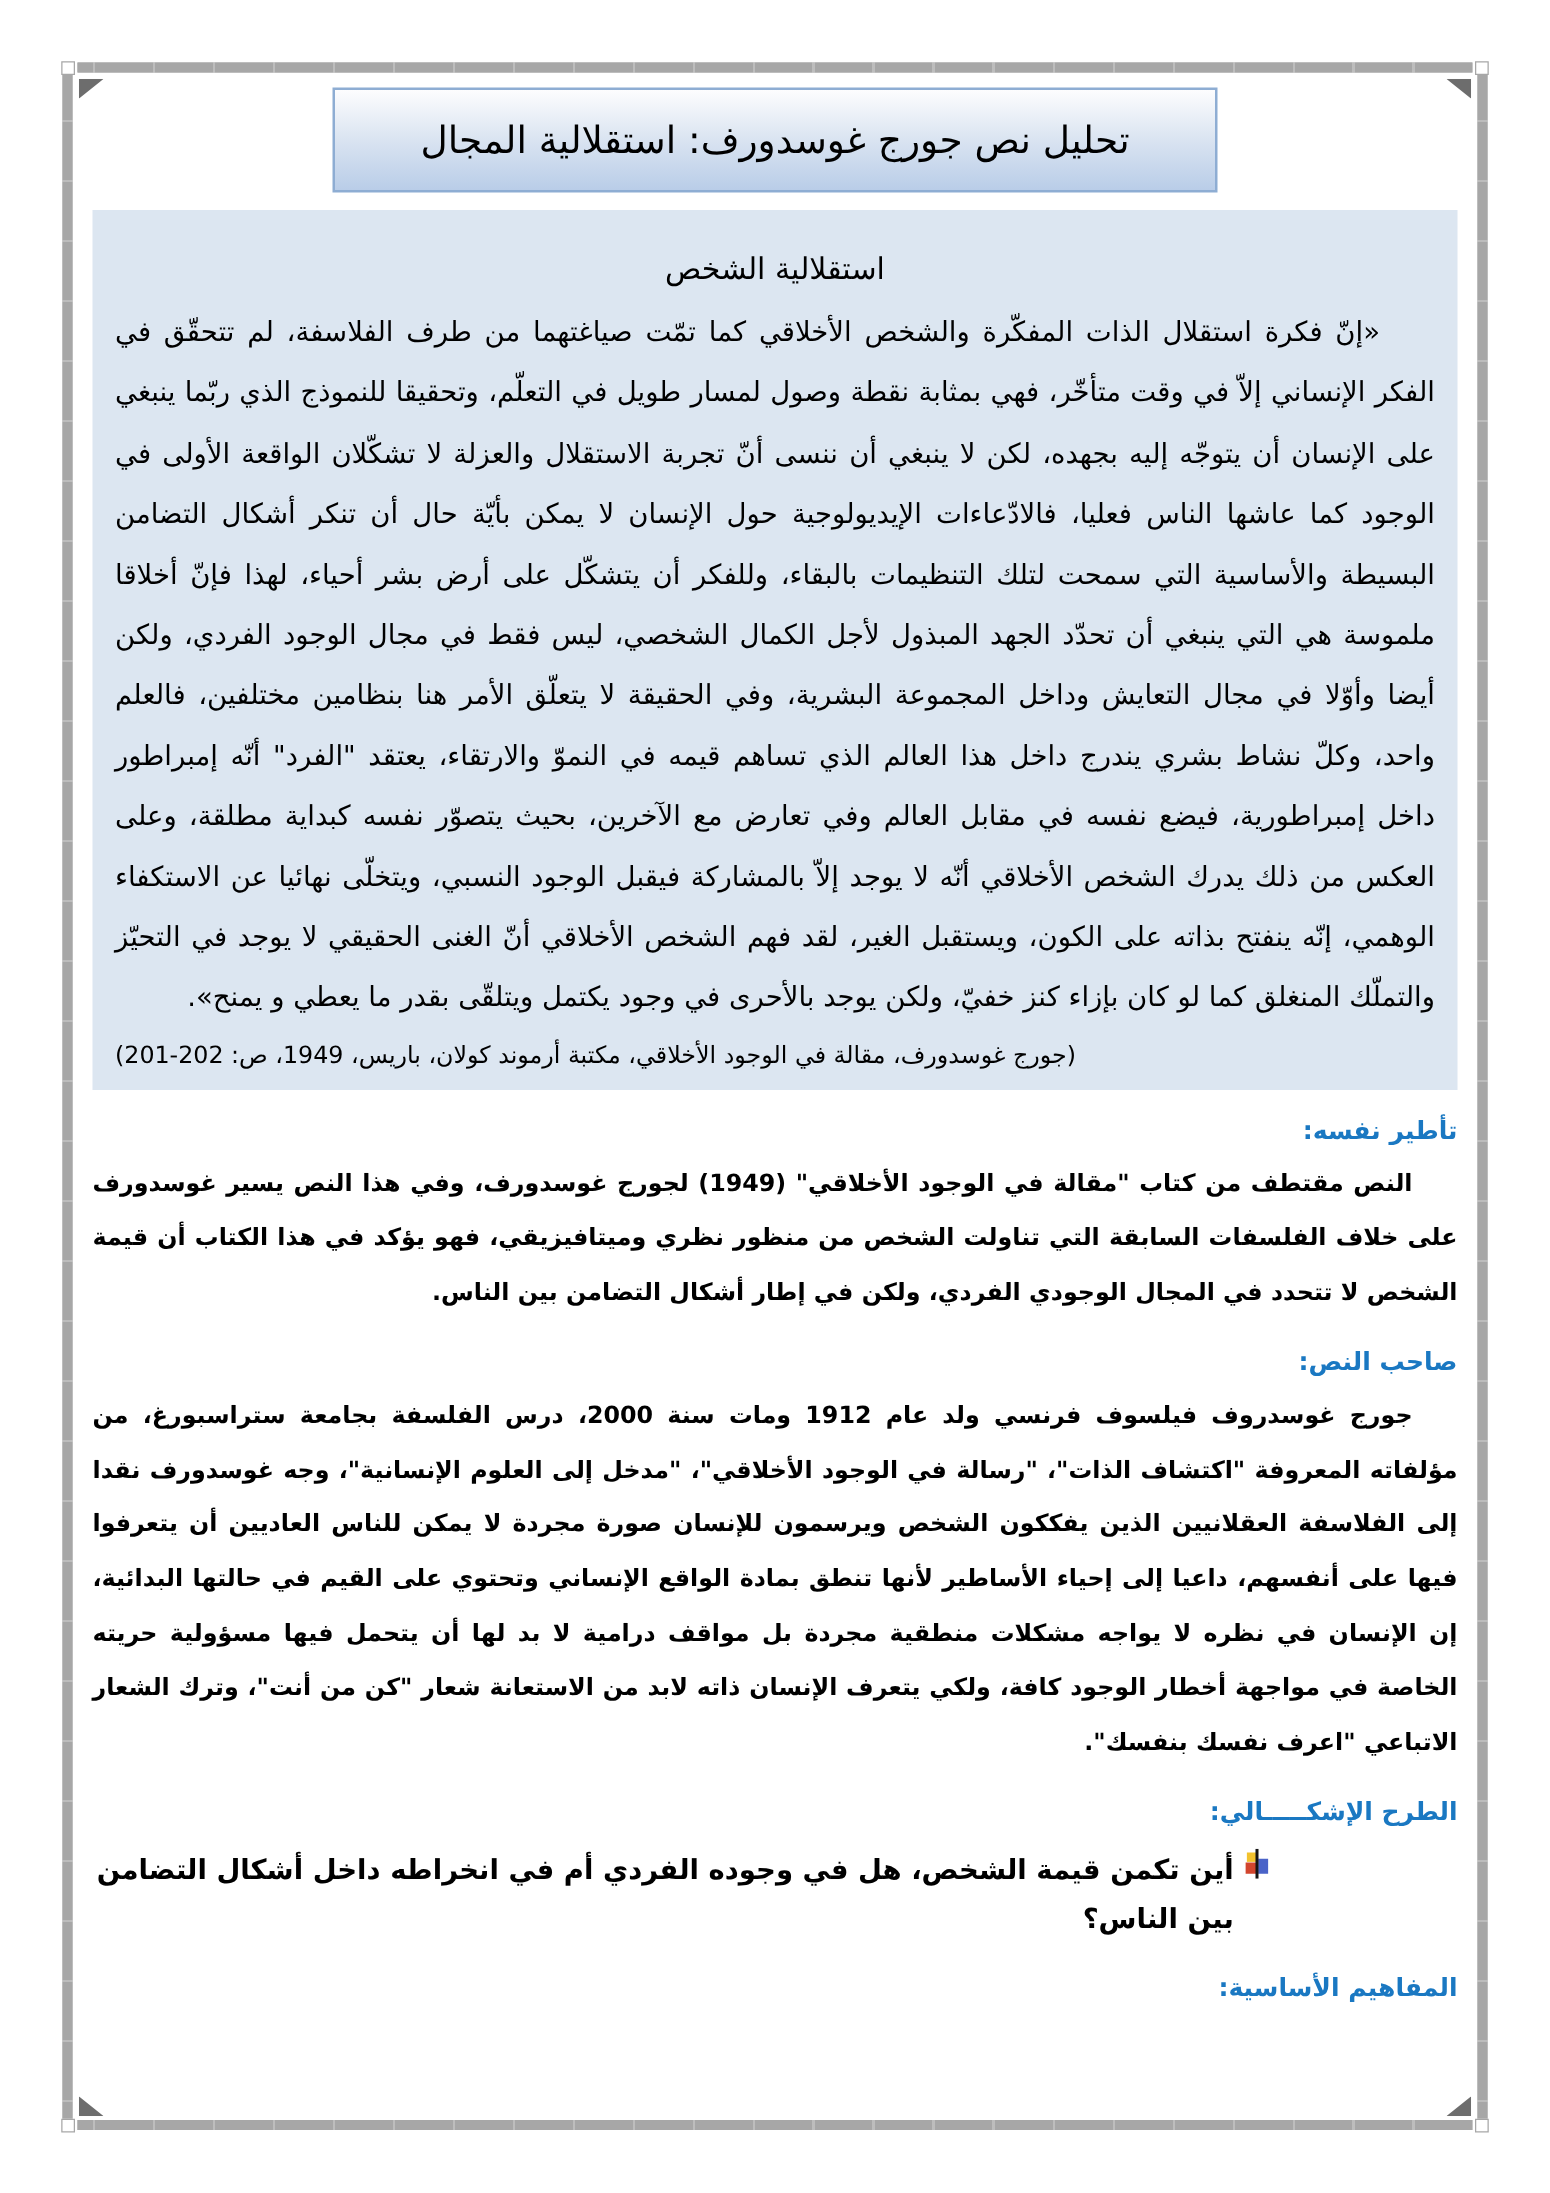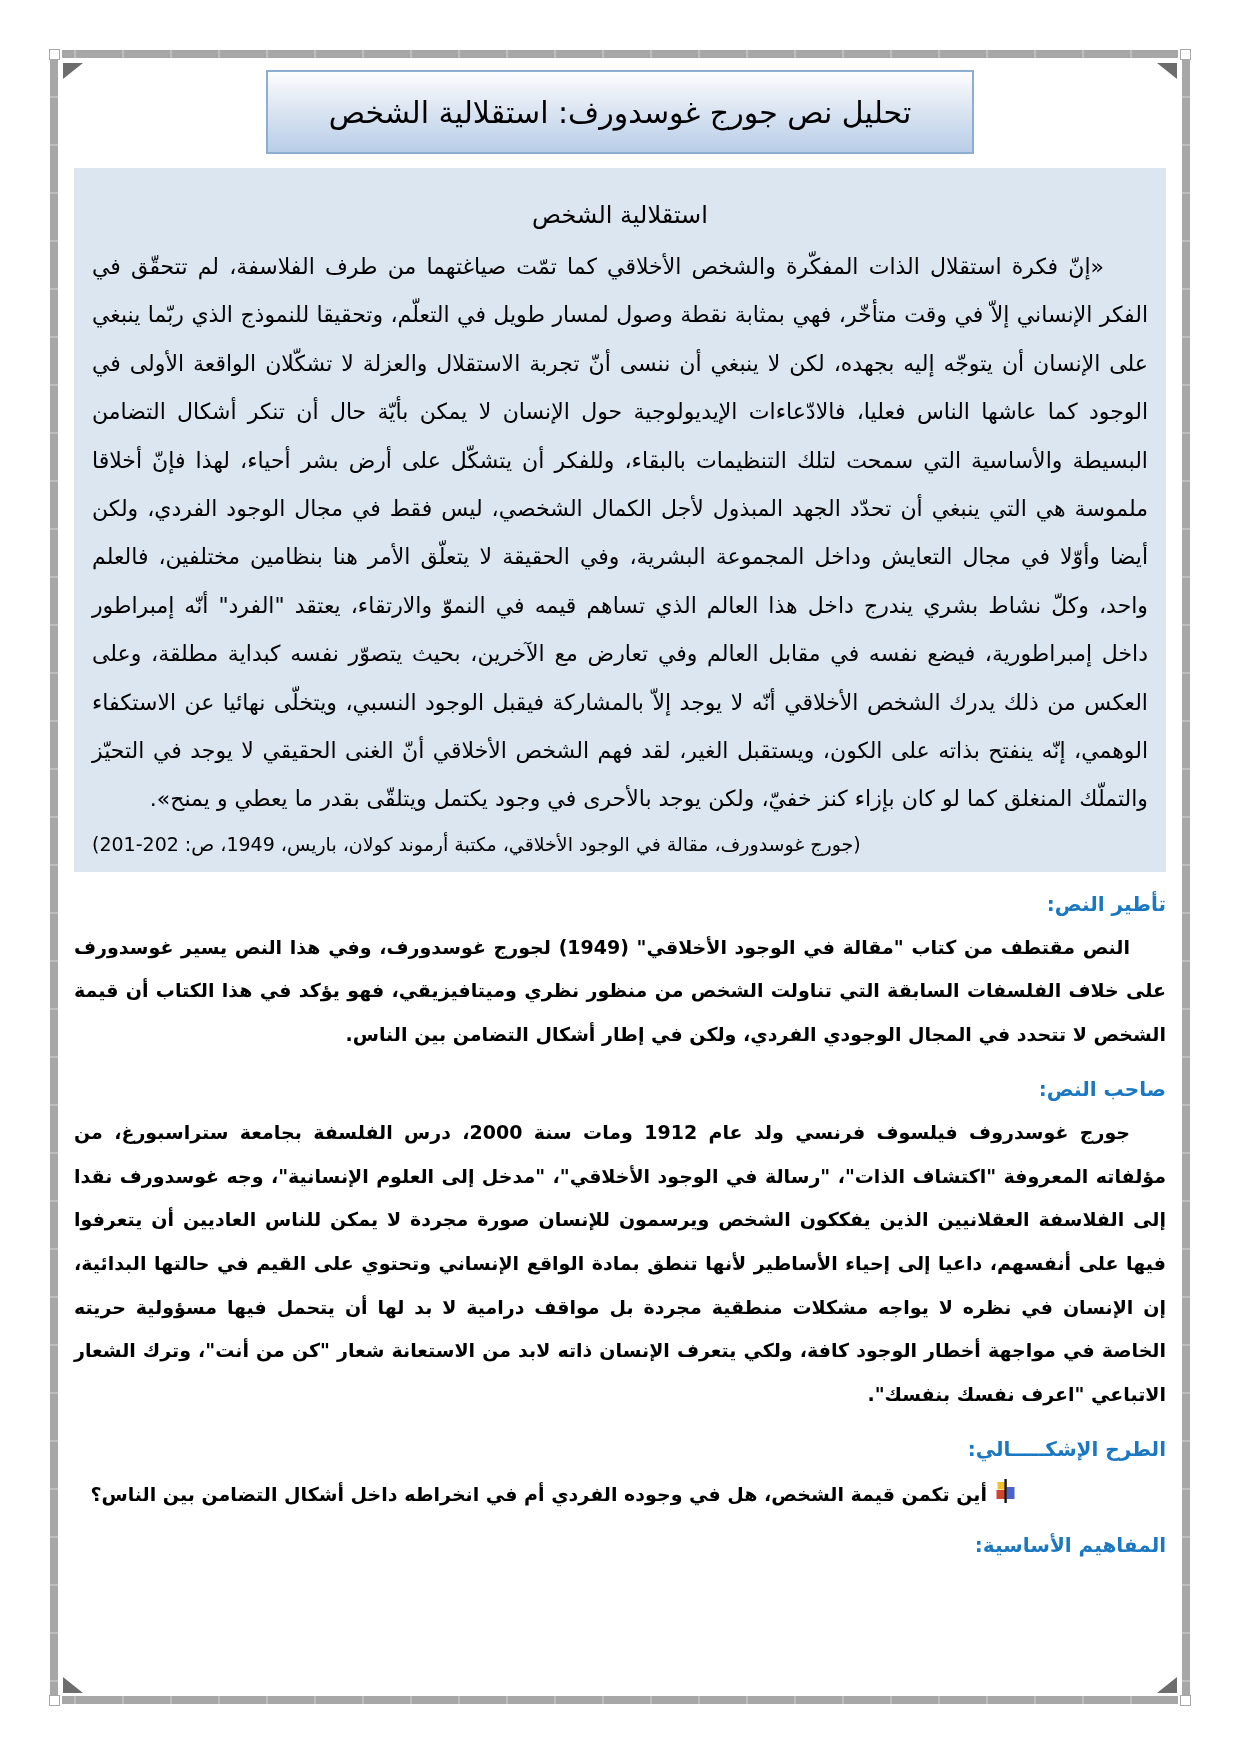--- a/index.html
+++ b/index.html
@@ -74,21 +74,21 @@
   .sec-heading{
     color:#1a78c2;font-weight:bold;font-size:20px;
     margin:18px 0 8px;line-height:1.4;
   }
   .sec-body{
     font-weight:bold;font-size:19px;line-height:2.3;
     text-align:justify;text-indent:36px;margin:0;
   }
   .problem-line{
     margin:14px 150px 6px 0;
-    font-weight:bold;font-size:19px;line-height:1.8;
+    font-weight:bold;font-size:22px;line-height:1.8;
     display:flex;align-items:flex-start;gap:8px;
   }
   .bullet-icon{flex:0 0 auto;width:21px;height:24px;margin-top:2px;}
   .last-heading{margin-top:20px;}
 </style>
 </head>
 <body>
 
 <div class="frame-bar bar-top"></div>
 <div class="frame-bar bar-bottom"></div>
@@ -99,31 +99,31 @@
 <div class="corner-notch notch-bl"></div>
 <div class="corner-notch notch-br"></div>
 <div class="tri tri-tl"></div>
 <div class="tri tri-tr"></div>
 <div class="tri tri-bl"></div>
 <div class="tri tri-br"></div>
 
 <div class="content">
 
   <div class="title-box">
-    <span>تحليل نص جورج غوسدورف: استقلالية الشخص</span>
+    <span>تحليل نص جورج غوسدورف: استقلالية المجال</span>
   </div>
 
 
   <div class="quote-box">
     <div class="quote-heading">استقلالية الشخص</div>
     <p class="quote-body">«إنّ فكرة استقلال الذات المفكّرة والشخص الأخلاقي كما تمّت صياغتهما من طرف الفلاسفة، لم تتحقّق في الفكر الإنساني إلاّ في وقت متأخّر، فهي بمثابة نقطة وصول لمسار طويل في التعلّم، وتحقيقا للنموذج الذي ربّما ينبغي على الإنسان أن يتوجّه إليه بجهده، لكن لا ينبغي أن ننسى أنّ تجربة الاستقلال والعزلة لا تشكّلان الواقعة الأولى في الوجود كما عاشها الناس فعليا، فالادّعاءات الإيديولوجية حول الإنسان لا يمكن بأيّة حال أن تنكر أشكال التضامن البسيطة والأساسية التي سمحت لتلك التنظيمات بالبقاء، وللفكر أن يتشكّل على أرض بشر أحياء، لهذا فإنّ أخلاقا ملموسة هي التي ينبغي أن تحدّد الجهد المبذول لأجل الكمال الشخصي، ليس فقط في مجال الوجود الفردي، ولكن أيضا وأوّلا في مجال التعايش وداخل المجموعة البشرية، وفي الحقيقة لا يتعلّق الأمر هنا بنظامين مختلفين، فالعلم واحد، وكلّ نشاط بشري يندرج داخل هذا العالم الذي تساهم قيمه في النموّ والارتقاء، يعتقد "الفرد" أنّه إمبراطور داخل إمبراطورية، فيضع نفسه في مقابل العالم وفي تعارض مع الآخرين، بحيث يتصوّر نفسه كبداية مطلقة، وعلى العكس من ذلك يدرك الشخص الأخلاقي أنّه لا يوجد إلاّ بالمشاركة فيقبل الوجود النسبي، ويتخلّى نهائيا عن الاستكفاء الوهمي، إنّه ينفتح بذاته على الكون، ويستقبل الغير، لقد فهم الشخص الأخلاقي أنّ الغنى الحقيقي لا يوجد في التحيّز والتملّك المنغلق كما لو كان بإزاء كنز خفيّ، ولكن يوجد بالأحرى في وجود يكتمل ويتلقّى بقدر ما يعطي و يمنح».</p>
     <p class="quote-citation">(جورج غوسدورف، مقالة في الوجود الأخلاقي، مكتبة أرموند كولان، باريس، 1949، ص: 202-201)</p>
   </div>
 
-  <div class="sec-heading">تأطير النص:</div>
+  <div class="sec-heading">تأطير نفسه:</div>
   <p class="sec-body">النص مقتطف من كتاب "مقالة في الوجود الأخلاقي" (1949) لجورج غوسدورف، وفي هذا النص يسير غوسدورف على خلاف الفلسفات السابقة التي تناولت الشخص من منظور نظري وميتافيزيقي، فهو يؤكد في هذا الكتاب أن قيمة الشخص لا تتحدد في المجال الوجودي الفردي، ولكن في إطار أشكال التضامن بين الناس.</p>
 
   <div class="sec-heading">صاحب النص:</div>
   <p class="sec-body">جورج غوسدروف فيلسوف فرنسي ولد عام 1912 ومات سنة 2000، درس الفلسفة بجامعة ستراسبورغ، من مؤلفاته المعروفة "اكتشاف الذات"، "رسالة في الوجود الأخلاقي"، "مدخل إلى العلوم الإنسانية"، وجه غوسدورف نقدا إلى الفلاسفة العقلانيين الذين يفككون الشخص ويرسمون للإنسان صورة مجردة لا يمكن للناس العاديين أن يتعرفوا فيها على أنفسهم، داعيا إلى إحياء الأساطير لأنها تنطق بمادة الواقع الإنساني وتحتوي على القيم في حالتها البدائية، إن الإنسان في نظره لا يواجه مشكلات منطقية مجردة بل مواقف درامية لا بد لها أن يتحمل فيها مسؤولية حريته الخاصة في مواجهة أخطار الوجود كافة، ولكي يتعرف الإنسان ذاته لابد من الاستعانة شعار "كن من أنت"، وترك الشعار الاتباعي "اعرف نفسك بنفسك".</p>
 
   <div class="sec-heading">الطرح الإشكـــــالي:</div>
   <div class="problem-line">
     <svg class="bullet-icon" viewBox="0 0 21 24" xmlns="http://www.w3.org/2000/svg">
       <rect x="2.5" y="3" width="7.5" height="7.5" fill="#f2c22e"></rect>
       <rect x="1.5" y="11" width="8.5" height="9" fill="#d2452d"></rect>

